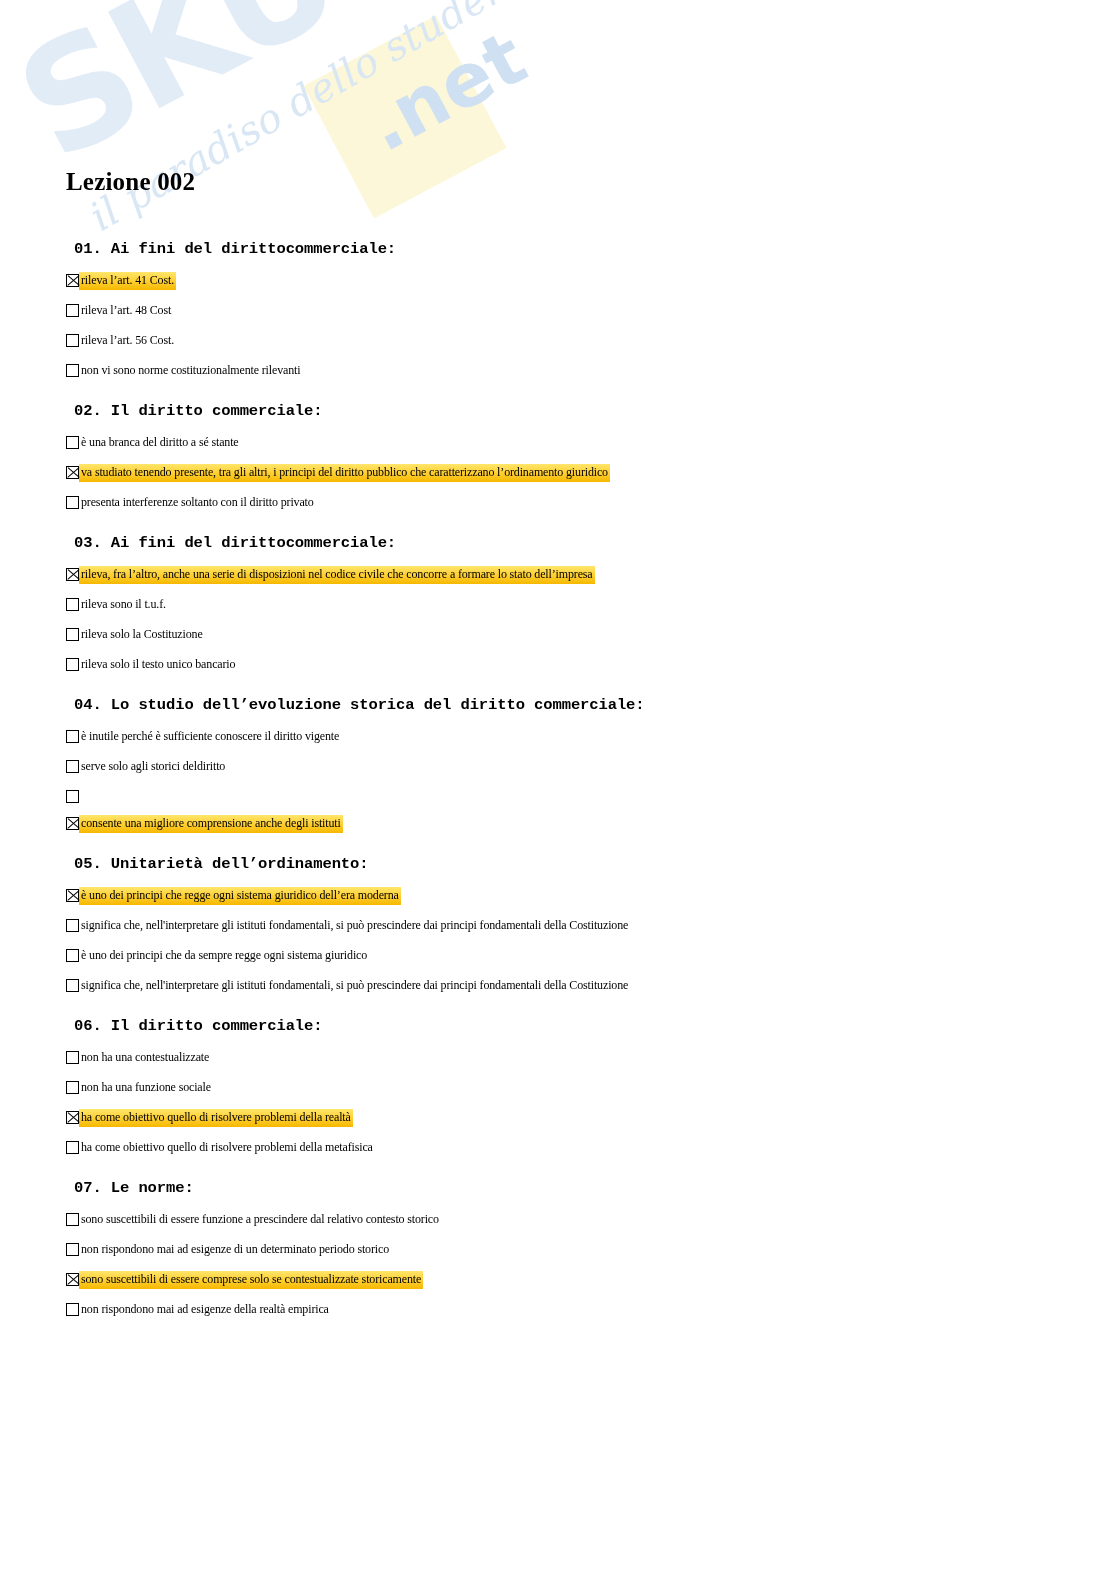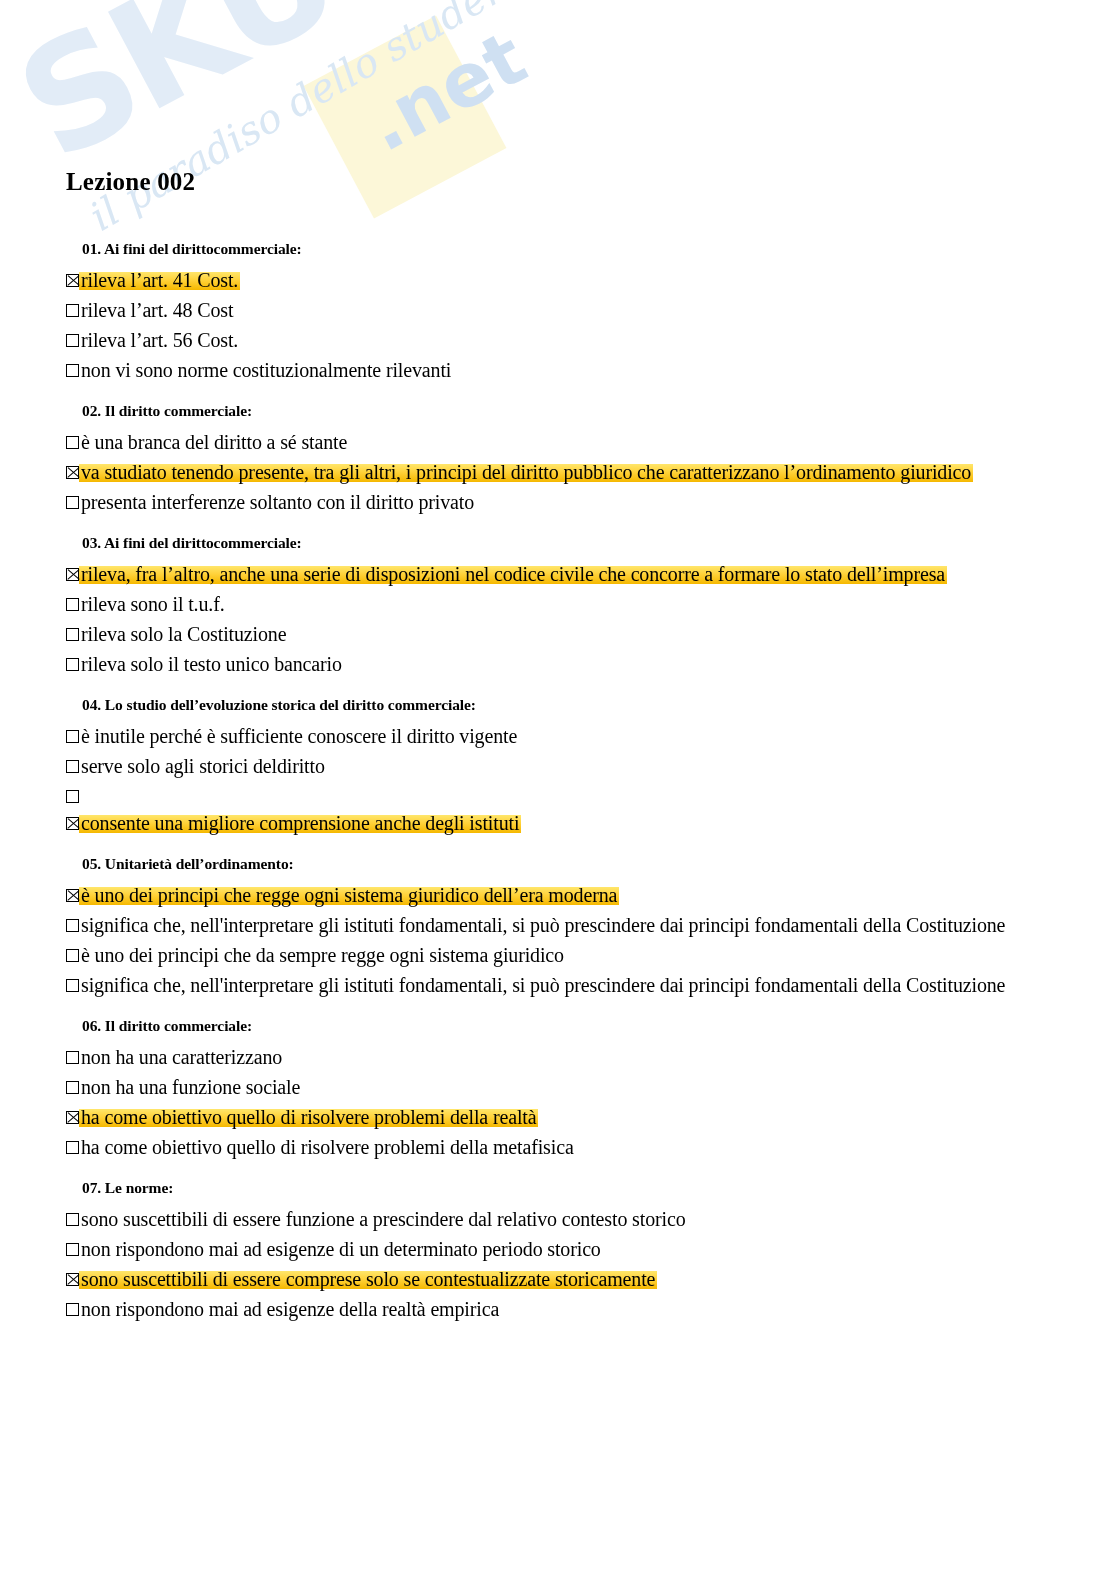--- a/index.html
+++ b/index.html
@@ -84,22 +84,23 @@
     font-weight: bold;
     margin: 0 0 44px 0;
     letter-spacing: 0.2px;
   }
   .question-block {
     margin-bottom: 22px;
   }
   .question-title {
     font-size: 15.5px;
     font-weight: bold;
-    margin: 0 0 14px 16px;
+    margin: 0 0 14px 8px;
     letter-spacing: -0.1px;
+    font-family: Liberation Mono, monospace;
   }
   .option-row {
     display: flex;
     align-items: flex-start;
     margin-bottom: 12px;
     line-height: 1;
   }
   .checkbox {
     flex: 0 0 auto;
     width: 13px;
@@ -117,21 +118,21 @@
     left: -1px;
     top: 5px;
     width: 15px;
     height: 1.4px;
     background: #000;
   }
   .checkbox.checked::before { transform: rotate(41deg); }
   .checkbox.checked::after  { transform: rotate(-41deg); }
 
   .option-text {
-    font-size: 20px;
+    font-size: 12px;
     line-height: 17px;
     padding: 0 2px 1px 2px;
     white-space: nowrap;
     letter-spacing: -0.15px;
   }
   .option-text.highlight {
     background: linear-gradient(180deg, #ffe66b 0%, #ffd23a 45%, #f5b800 100%);
   }
 </style>
 </head>
@@ -234,21 +235,21 @@
         </div>
         <div class="option-row">
           <span class="checkbox"></span>
           <span class="option-text">significa che, nell'interpretare gli istituti fondamentali, si può prescindere dai principi fondamentali della Costituzione</span>
         </div>
       </div>
       <div class="question-block">
         <div class="question-title">06. Il diritto commerciale:</div>
         <div class="option-row">
           <span class="checkbox"></span>
-          <span class="option-text">non ha una caratterizzano</span>
+          <span class="option-text">non ha una contestualizzate</span>
         </div>
         <div class="option-row">
           <span class="checkbox"></span>
           <span class="option-text">non ha una funzione sociale</span>
         </div>
         <div class="option-row">
           <span class="checkbox checked"></span>
           <span class="option-text highlight">ha come obiettivo quello di risolvere problemi della realtà</span>
         </div>
         <div class="option-row">

